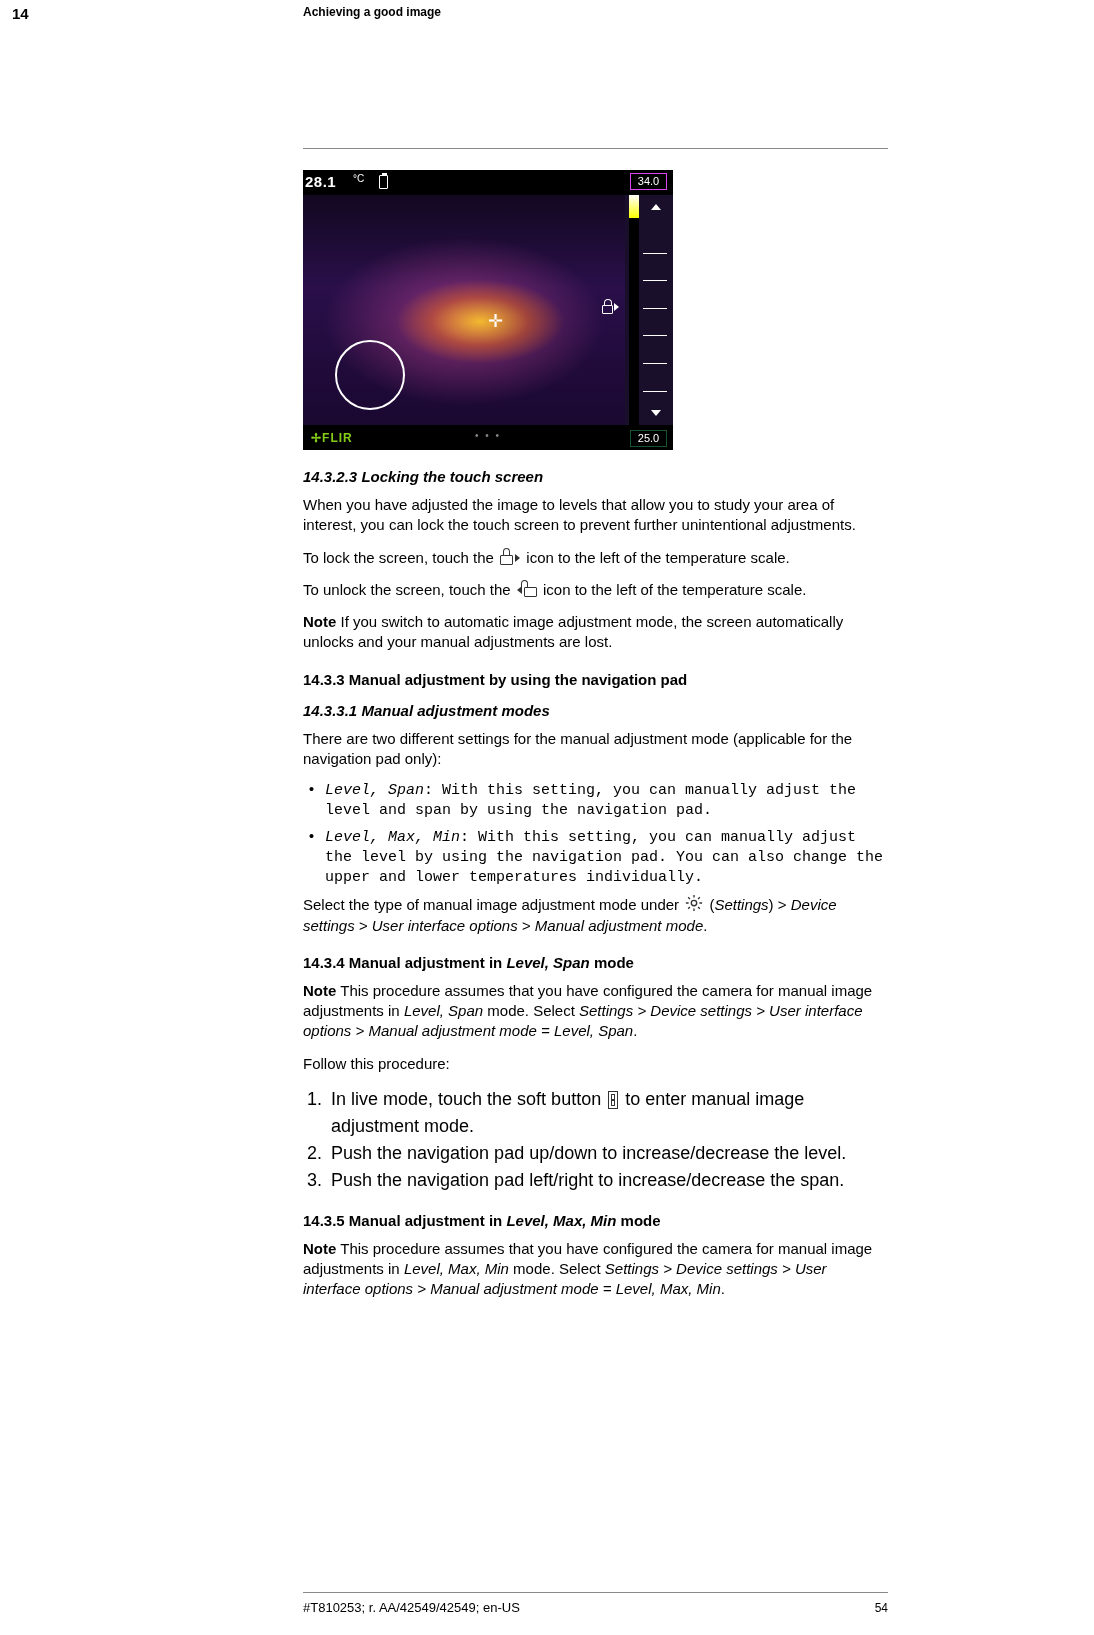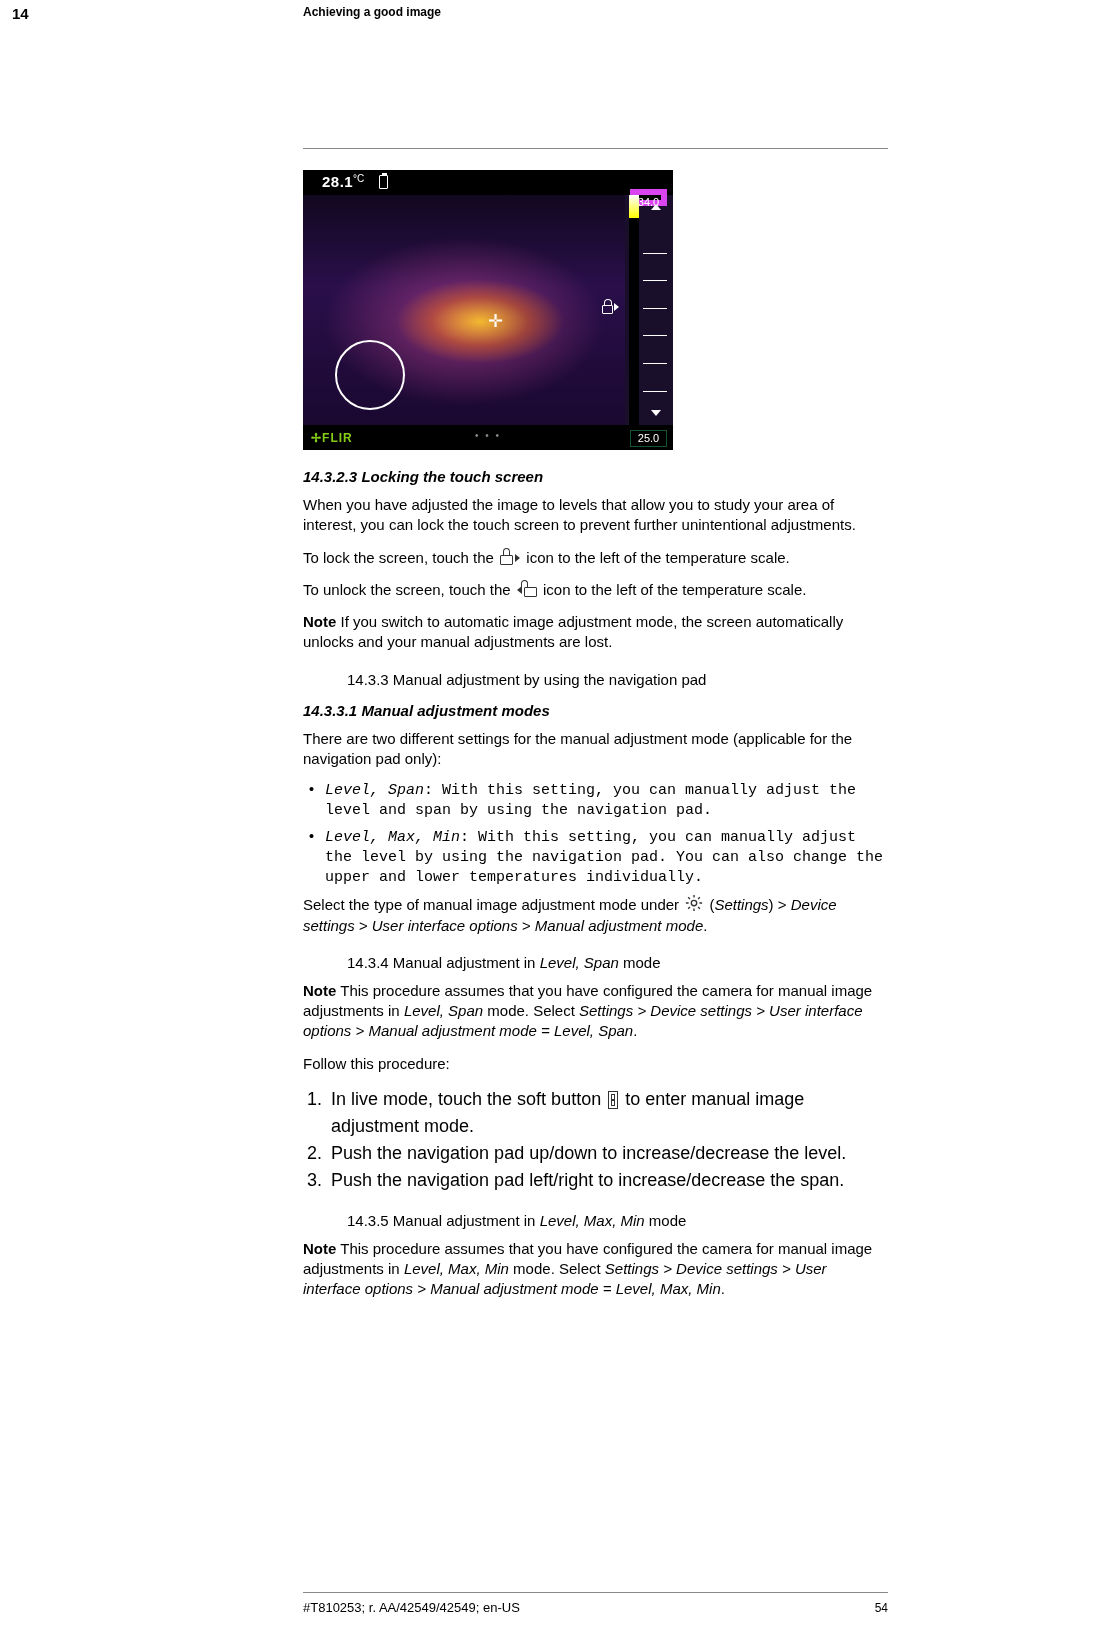--- a/index.html
+++ b/index.html
@@ -9,28 +9,28 @@
   .top-title   { position: absolute; top: 5px; left: 303px; font-size: 12px; font-weight: bold; }
 
   .top-rule { position: absolute; left: 303px; top: 148px; width: 585px; height: 1px; background: #888; }
 
   .content { position: absolute; left: 303px; top: 170px; width: 585px; }
 
   
   .figure { width: 370px; height: 280px; background: #1a0f2b; position: relative; margin-bottom: 18px; overflow:hidden;}
   .fig-top { position:absolute; top:0; left:0; right:0; height:25px; background:#000; }
   .fig-bot { position:absolute; bottom:0; left:0; right:0; height:25px; background:#000; }
-  .fig-temp { position:absolute; top:3px; left:19px; color:#fff; font-size:15px; font-weight:bold; letter-spacing:0.5px;}
+  .fig-temp { position:absolute; top:3px; left:2px; color:#fff; font-size:15px; font-weight:bold; letter-spacing:0.5px;}
   .fig-deg  { position:absolute; top:3px; left:50px; color:#fff; font-size:10px; }
   .fig-batt { position:absolute; top:5px; left:76px; width:9px; height:14px; border:1.5px solid #fff; border-radius:1px;}
   .fig-batt::before{content:"";position:absolute;top:-3px;left:2px;width:5px;height:2px;background:#fff;}
   .fig-flir { position:absolute; bottom:5px; left:8px; color:#84cc16; font-size:12px; font-weight:bold; letter-spacing:1px;}
   .fig-dots { position:absolute; bottom:9px; left:50%; transform:translateX(-50%); color:#888; font-size:10px; letter-spacing:2px;}
 
-  .scale-box-top { position:absolute; top:3px; right:6px; width:37px; height:17px; border:6px solid #d946ef; color:#fff; font-size:11px; text-align:center; line-height:15px; background:#000;margin-top:16px;}
+  .scale-box-top { position:absolute; top:3px; right:6px; width:37px; height:17px; border:1px solid #d946ef; color:#fff; font-size:11px; text-align:center; line-height:15px; background:#000;}
   .scale-box-bot { position:absolute; bottom:3px; right:6px; width:37px; height:17px; border:1px solid #14532d; color:#fff; font-size:11px; text-align:center; line-height:15px; background:#000;}
   .scale-bar { position:absolute; top:25px; right:34px; bottom:25px; width:10px; background: linear-gradient(to bottom, #fff 0%, #ff0 10%, #000 10%, #000 100%);}
   .scale-ticks { position:absolute; top:25px; right:6px; bottom:25px; width:24px; }
   .scale-ticks div { position:absolute; left:0; right:0; height:1px; background:#fff; }
   .tri-up { position:absolute; right:12px; top:34px; width:0;height:0;border-left:5px solid transparent;border-right:5px solid transparent;border-bottom:6px solid #fff;}
   .tri-dn { position:absolute; right:12px; bottom:34px; width:0;height:0;border-left:5px solid transparent;border-right:5px solid transparent;border-top:6px solid #fff;}
 
   .thermal-body { position:absolute; top:25px; left:0; right:48px; bottom:25px;
     background:
       radial-gradient(120px 60px at 55% 55%, rgba(255,200,40,0.9), rgba(255,120,0,0.4) 40%, transparent 70%),
@@ -40,21 +40,21 @@
   .thermal-circle { position:absolute; left:32px; top:145px; width:70px; height:70px; border:2px solid #fff; border-radius:50%;}
   .thermal-cross  { position:absolute; left:185px; top:115px; color:#fff; font-size:18px; }
   .thermal-lock   { position:absolute; right:54px; top:130px; }
   .mini-lock { width:11px; height:9px; border:1.5px solid #fff; border-radius:1px; display:inline-block; position:relative;}
   .mini-lock::before{content:"";position:absolute;top:-7px;left:1px;width:6px;height:6px;border:1.5px solid #fff;border-bottom:none;border-radius:4px 4px 0 0;}
   .mini-arr-r { display:inline-block; margin-left:1px; position:relative; top:-3px;}
   .mini-arr-r::after{content:"";display:inline-block;width:0;height:0;border-top:4px solid transparent;border-bottom:4px solid transparent;border-left:5px solid #fff;}
 
   
   h4.sub-it { font-style: italic; font-weight: bold; font-size: 15px; margin-bottom: 10px; }
-  h4.sub    { font-weight: normal; font-size: 15px; margin-bottom: 10px; margin-top: 18px; margin-left: 44px;}
+  h4.sub    { font-weight: bold; font-size: 15px; margin-bottom: 10px; margin-top: 18px;}
   p { font-size: 15px; line-height: 1.35; margin-bottom: 12px; }
   .note-label { font-weight: bold; }
   em.it { font-style: italic; }
   ul.bullets { list-style: none; padding-left: 0; margin: 4px 0 2px 0; font-family: Liberation Mono, monospace;}
   ul.bullets li { position:relative; padding-left: 22px; font-size:15px; line-height:1.35; margin-bottom:6px;}
   ul.bullets li::before { content:"•"; position:absolute; left:4px; top:0; font-size:15px;}
   ol.steps { padding-left: 24px; margin: 4px 0 14px 0;}
   ol.steps li { font-size:18px; line-height:1.5; padding-left: 4px;}
 
   

